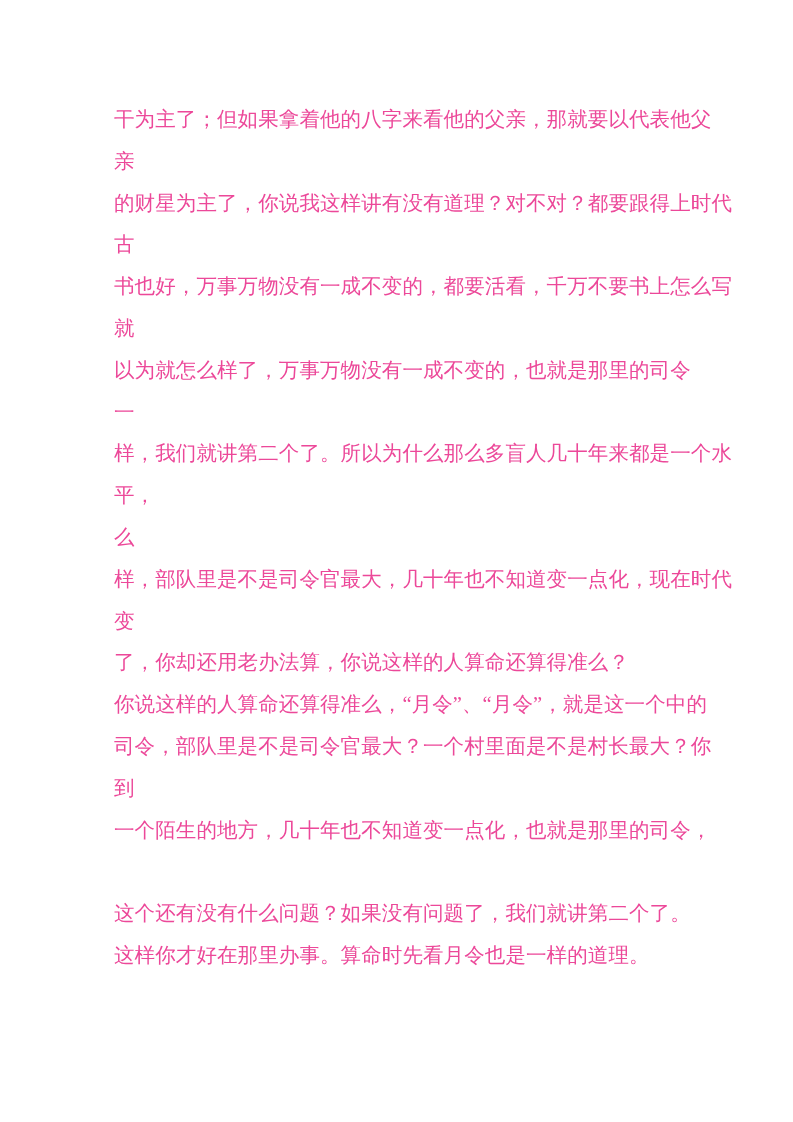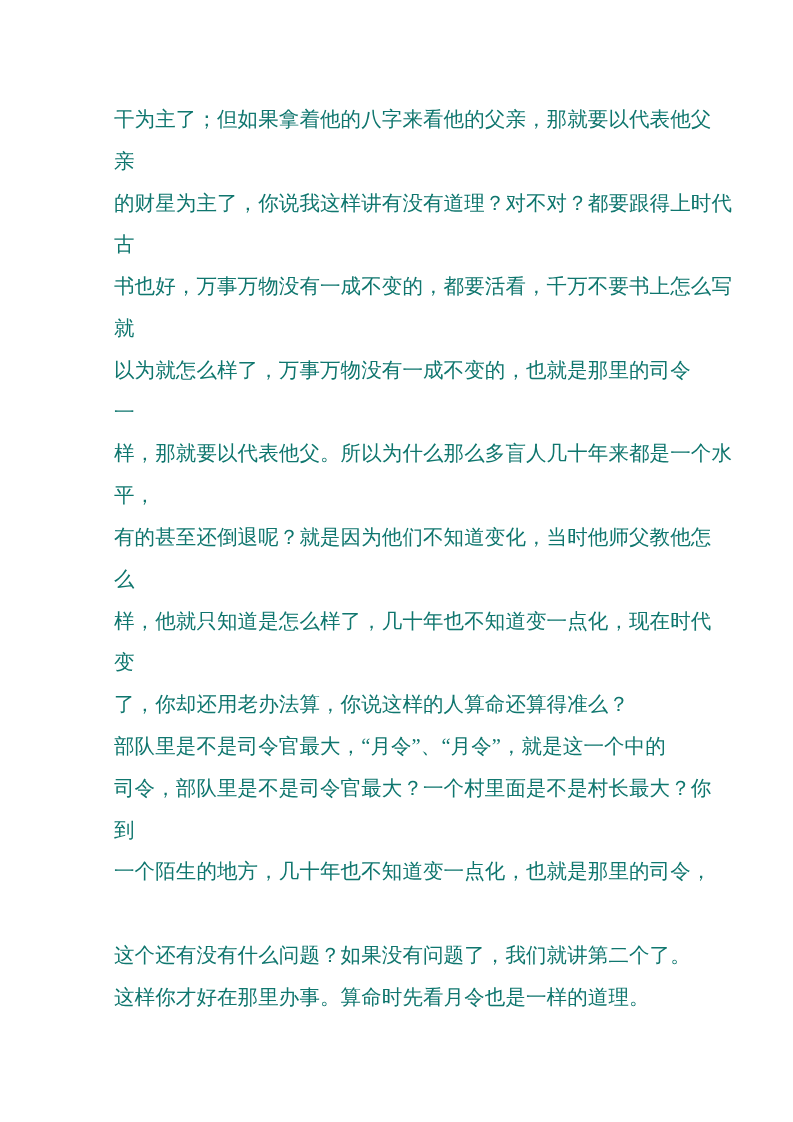--- a/index.html
+++ b/index.html
@@ -14,21 +14,21 @@
     background: #ffffff;
     overflow: hidden;
   }
   .textblock {
     position: absolute;
     left: 114px;
     top: 99px;
     width: 600px;
     font-family: "Liberation Serif", "DejaVu Serif", serif;
     font-size: 20.5px;
-    color: #0f766e;
+    color: #ec4899;
     font-weight: 400;
   }
   .line {
     min-height: 41.8px;
     line-height: 41.8px;
     white-space: nowrap;
     letter-spacing: 0.1px;
   }
 </style>
 </head>
@@ -37,28 +37,27 @@
 <div class="page">
   <div class="textblock">
     <div class="line">干为主了；但如果拿着他的八字来看他的父亲，那就要以代表他父</div>
     <div class="line">亲</div>
     <div class="line">的财星为主了，你说我这样讲有没有道理？对不对？都要跟得上时代</div>
     <div class="line">古</div>
     <div class="line">书也好，万事万物没有一成不变的，都要活看，千万不要书上怎么写</div>
     <div class="line">就</div>
     <div class="line">以为就怎么样了，万事万物没有一成不变的，也就是那里的司令</div>
     <div class="line">一</div>
-    <div class="line">样，那就要以代表他父。所以为什么那么多盲人几十年来都是一个水</div>
+    <div class="line">样，我们就讲第二个了。所以为什么那么多盲人几十年来都是一个水</div>
     <div class="line">平，</div>
-    <div class="line">有的甚至还倒退呢？就是因为他们不知道变化，当时他师父教他怎</div>
     <div class="line">么</div>
-    <div class="line">样，他就只知道是怎么样了，几十年也不知道变一点化，现在时代</div>
+    <div class="line">样，部队里是不是司令官最大，几十年也不知道变一点化，现在时代</div>
     <div class="line">变</div>
     <div class="line">了，你却还用老办法算，你说这样的人算命还算得准么？</div>
-    <div class="line">部队里是不是司令官最大，“月令”、“月令”，就是这一个中的</div>
+    <div class="line">你说这样的人算命还算得准么，“月令”、“月令”，就是这一个中的</div>
     <div class="line">司令，部队里是不是司令官最大？一个村里面是不是村长最大？你</div>
     <div class="line">到</div>
     <div class="line">一个陌生的地方，几十年也不知道变一点化，也就是那里的司令，</div>
     <div class="line"></div>
     <div class="line">这个还有没有什么问题？如果没有问题了，我们就讲第二个了。</div>
     <div class="line">这样你才好在那里办事。算命时先看月令也是一样的道理。</div>
   </div>
 </div>
 
 </body></html>

